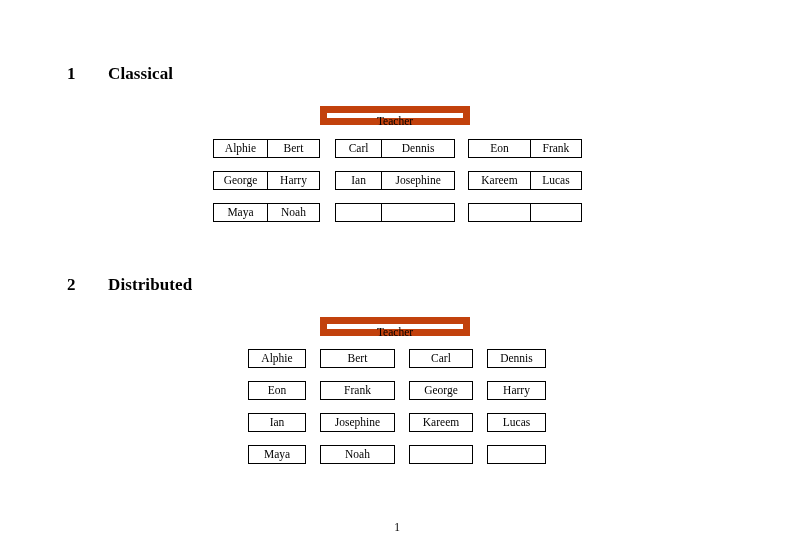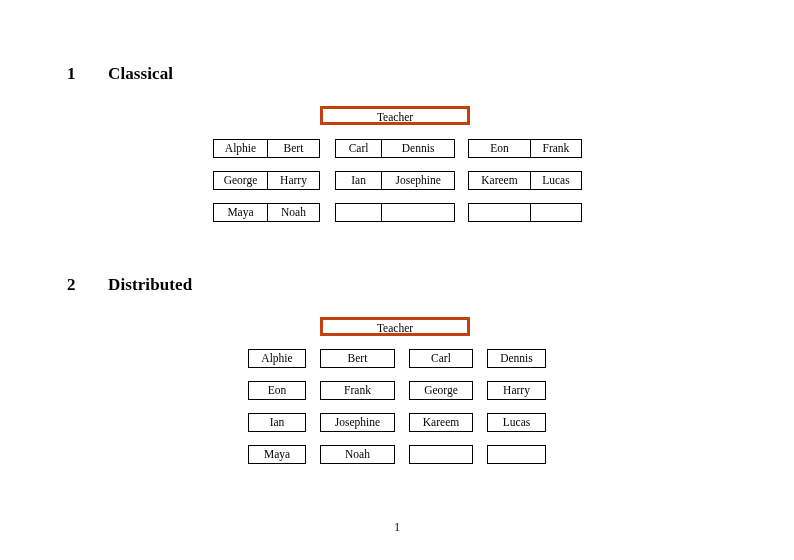--- a/index.html
+++ b/index.html
@@ -56,21 +56,21 @@
     line-height: 17px;
     font-size: 11.5px;
     text-align: center;
     white-space: nowrap;
     overflow: hidden;
   }
 
   .teacher-box {
     position: absolute;
     box-sizing: border-box;
-    border: 3px solid #c2410c;
+    border: 7px solid #c2410c;
     background: #ffffff;
     height: 19px;
     line-height: 17px;
     font-size: 11.5px;
     text-align: center;
     white-space: nowrap;
     left: 320px;
     width: 150px;
   }
   #teacher-classical   { top: 106px; }

